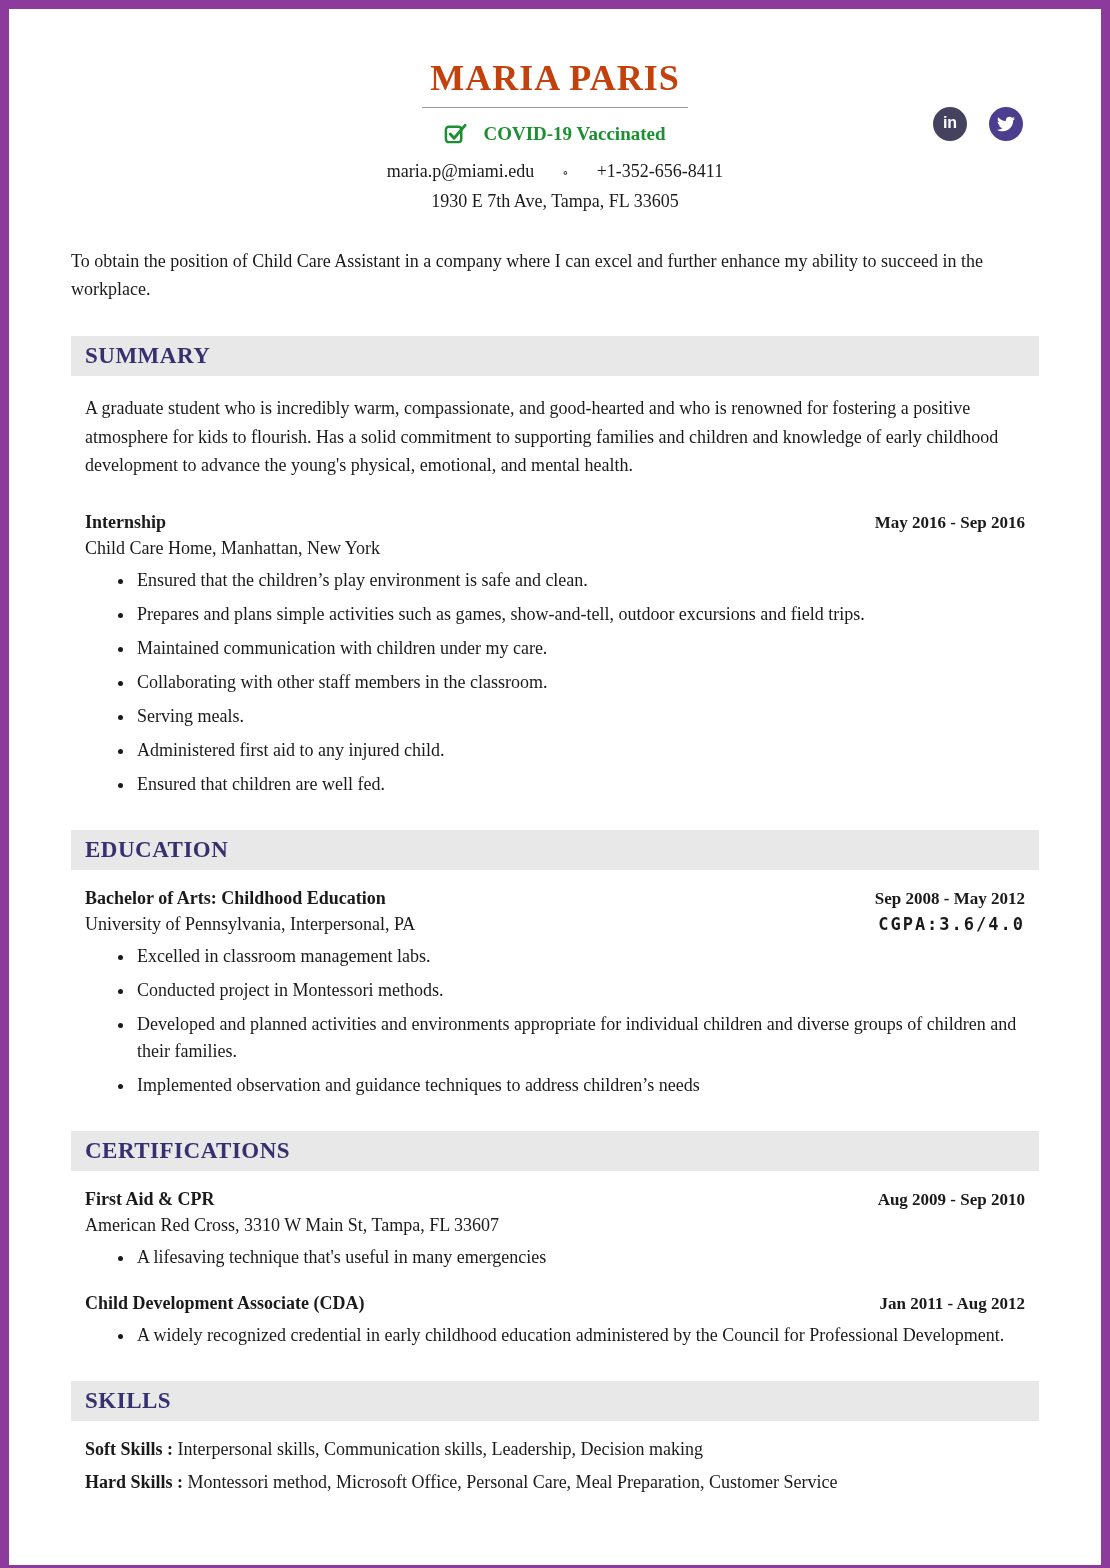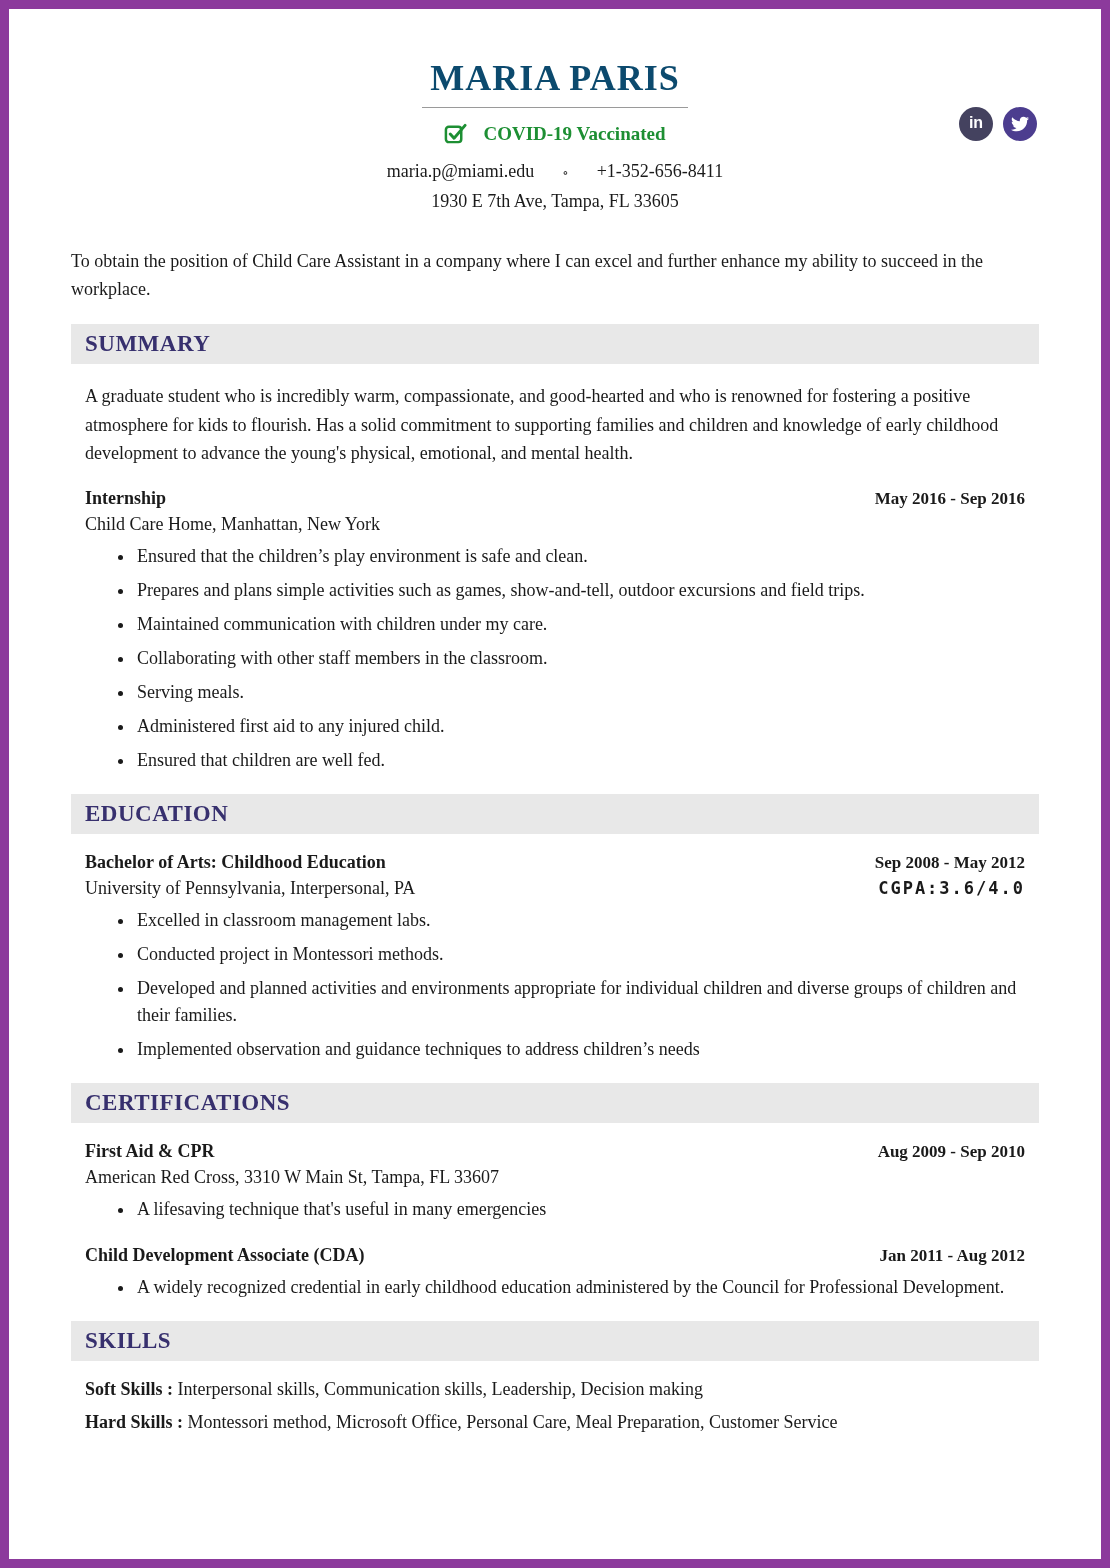--- a/index.html
+++ b/index.html
@@ -5,43 +5,43 @@
   * { margin:0; padding:0; box-sizing:border-box; }
   html,body { background:#ffffff; }
   body { font-family:"Liberation Serif","DejaVu Serif",serif; color:#1a1a1a; }
   .page {
     width:1110px; min-height:1568px; margin:0 auto; background:#ffffff;
     border:9px solid #8c3a9c; position:relative; padding:48px 62px 60px 62px;
   }
   
   .header { text-align:center; position:relative; }
   .name {
-    display:inline-block; font-size:36px; font-weight:bold; color:#0c4a6e;
+    display:inline-block; font-size:36px; font-weight:bold; color:#c2410c;
     letter-spacing:1px; padding:0 8px 8px 8px; border-bottom:1px solid #9a9a9a;
   }
   .vaccinated { margin-top:14px; display:flex; align-items:center; justify-content:center; gap:16px; }
   .vaccinated .vax-label { color:#1d8f33; font-weight:bold; font-size:19px; }
   .contact-line { margin-top:16px; font-size:18px; display:flex; justify-content:center; align-items:center; gap:28px; }
   .contact-sep { font-size:13px; color:#333; position:relative; top:1px; }
   .address-line { margin-top:9px; font-size:18px; }
-  .social { position:absolute; top:50px; right:2px; display:flex; gap:10px; }
+  .social { position:absolute; top:50px; right:16px; display:flex; gap:22px; }
   .social-btn {
     width:34px; height:34px; border-radius:50%; display:flex; align-items:center;
     justify-content:center; cursor:pointer;
   }
   .linkedin { background:#44425f; }
   .twitter  { background:#4c3d8f; }
   .linkedin .in-glyph {
     color:#fff; font-family:"Liberation Sans",sans-serif; font-weight:bold;
     font-size:16px; line-height:1; position:relative; top:-1px;
   }
   
   .objective { margin-top:36px; font-size:18px; line-height:1.55; }
   
-  .section { margin-top:20px; }
+  .section { margin-top:32px; }
   .section-bar {
     background:#e8e8e8; padding:7px 14px; margin-bottom:18px;
   }
   .section-title { color:#37306e; font-size:23px; font-weight:bold; letter-spacing:0.5px; }
   .section-body { padding:0 14px; }
   .body-text { font-size:18px; line-height:1.6; }
   
   .entry { margin-bottom:22px; }
   .entry:last-child { margin-bottom:0; }
   .entry-head { display:flex; justify-content:space-between; align-items:baseline; }

